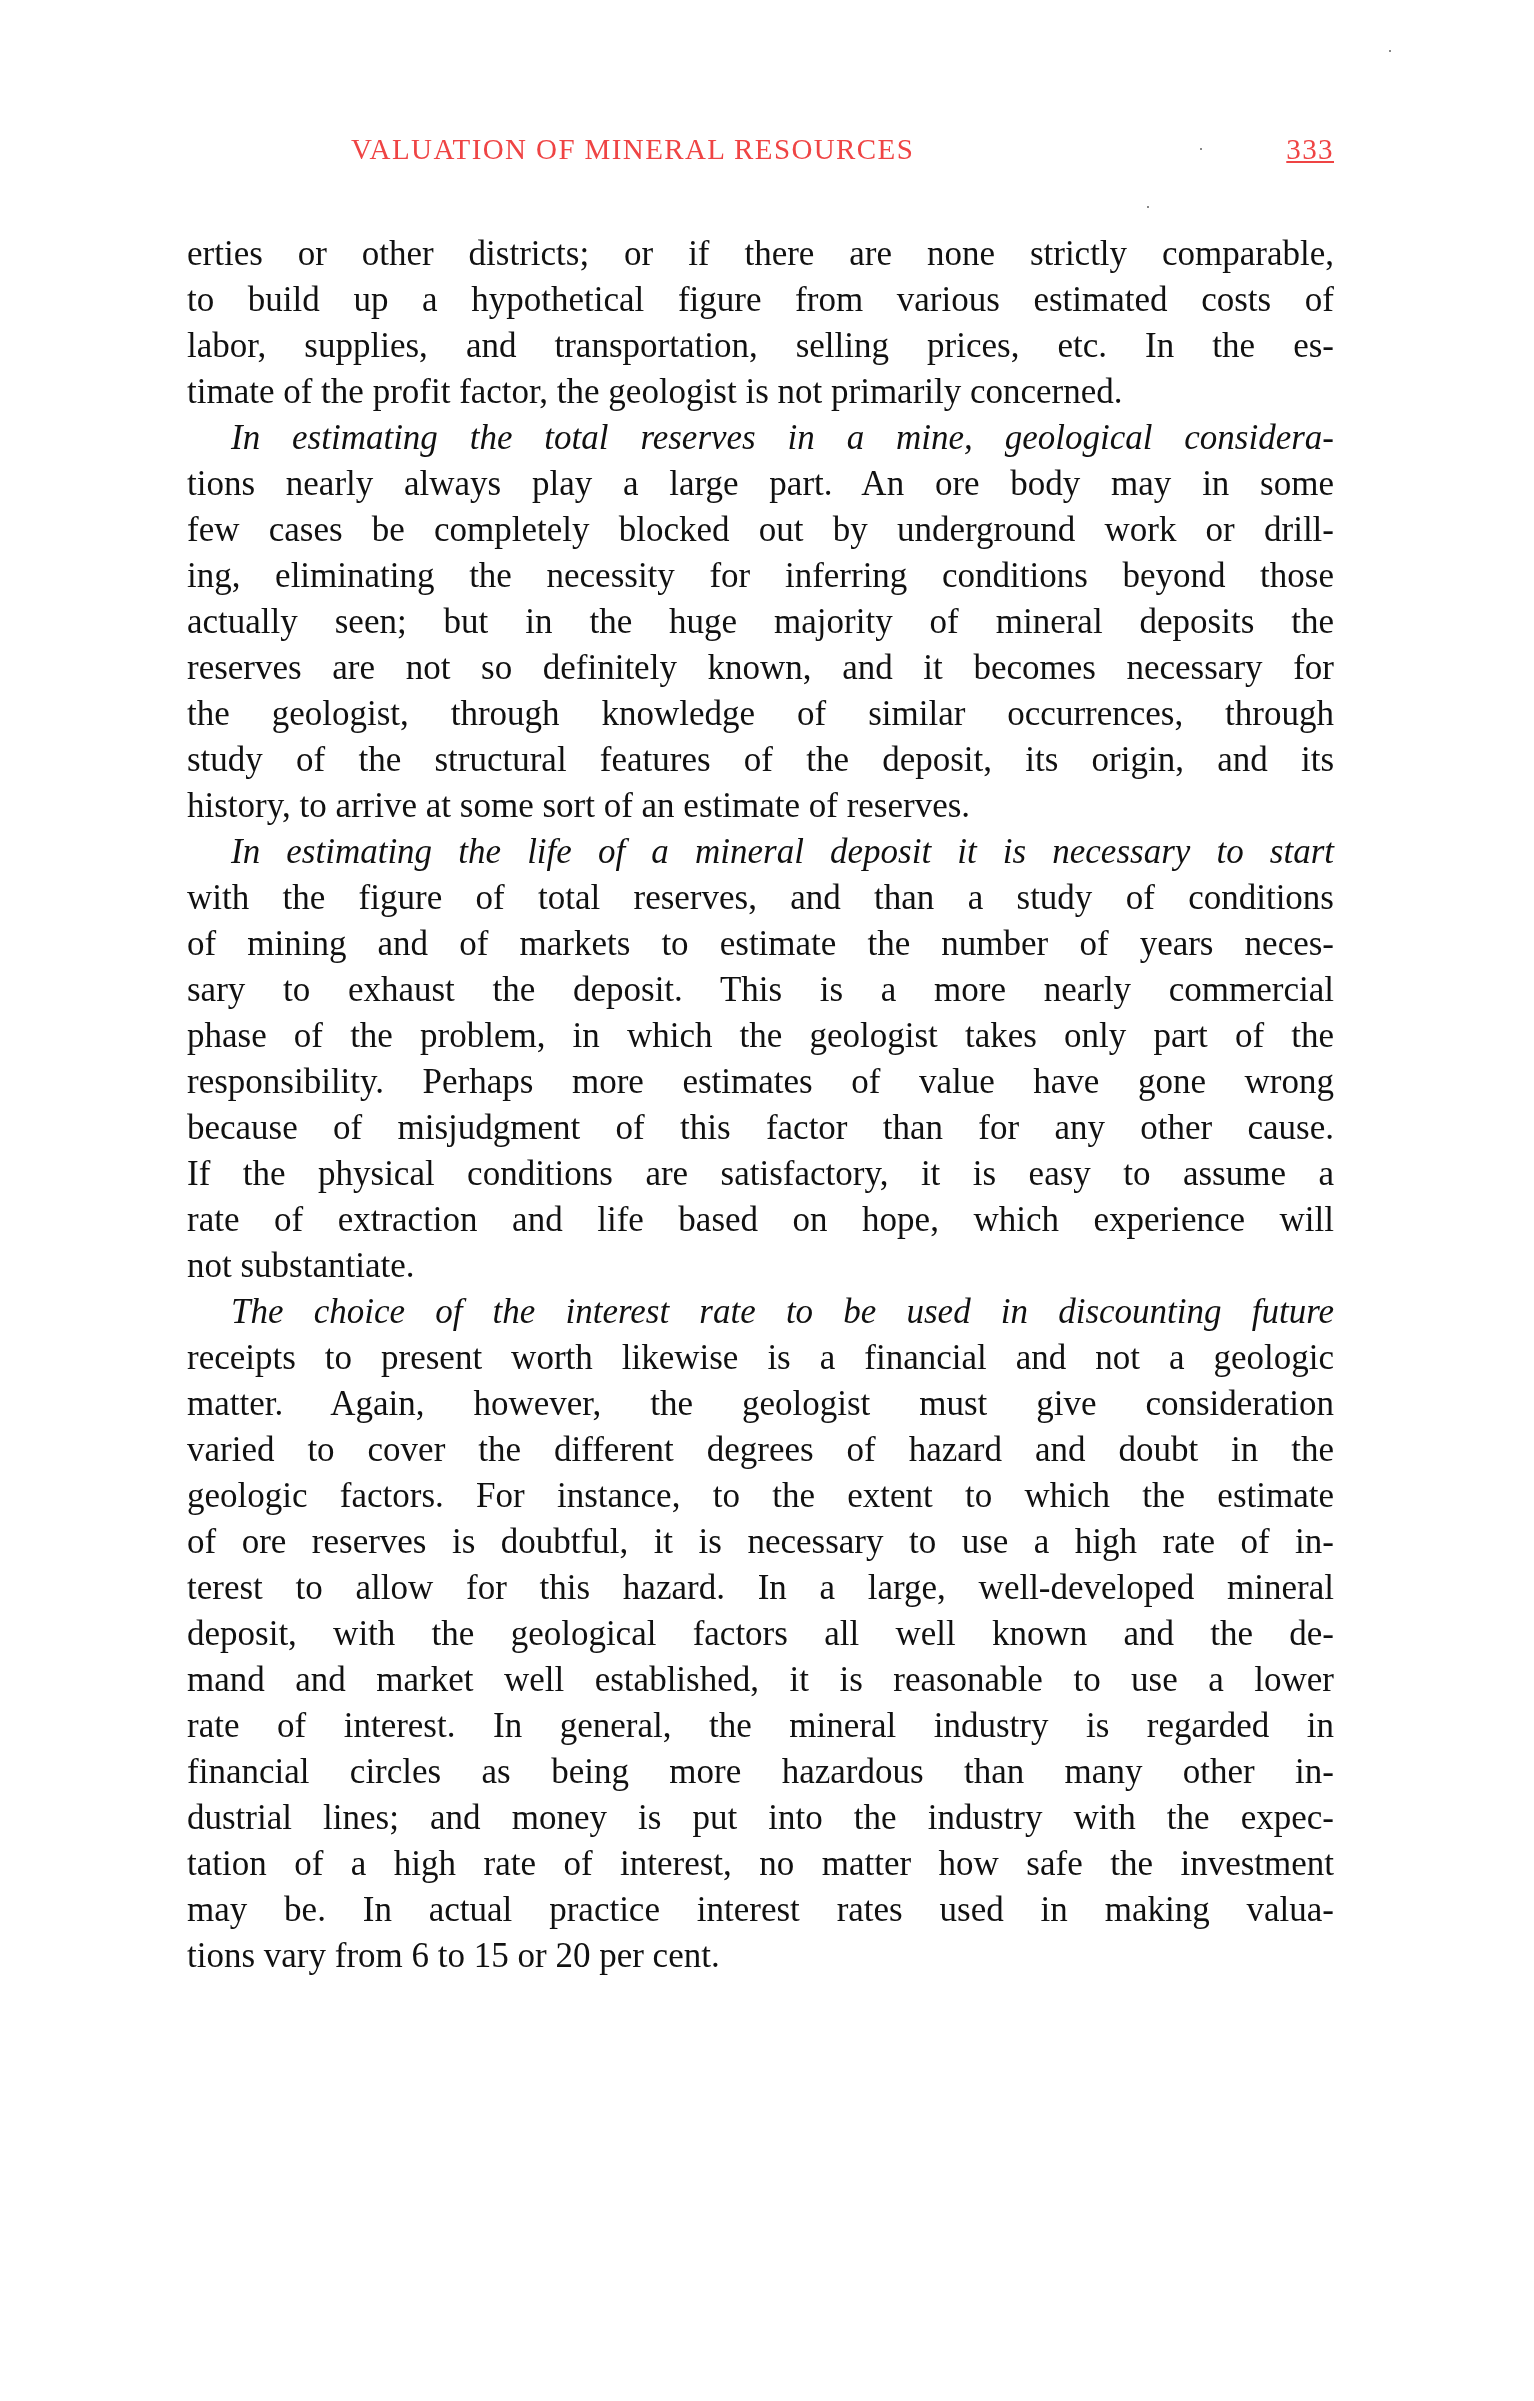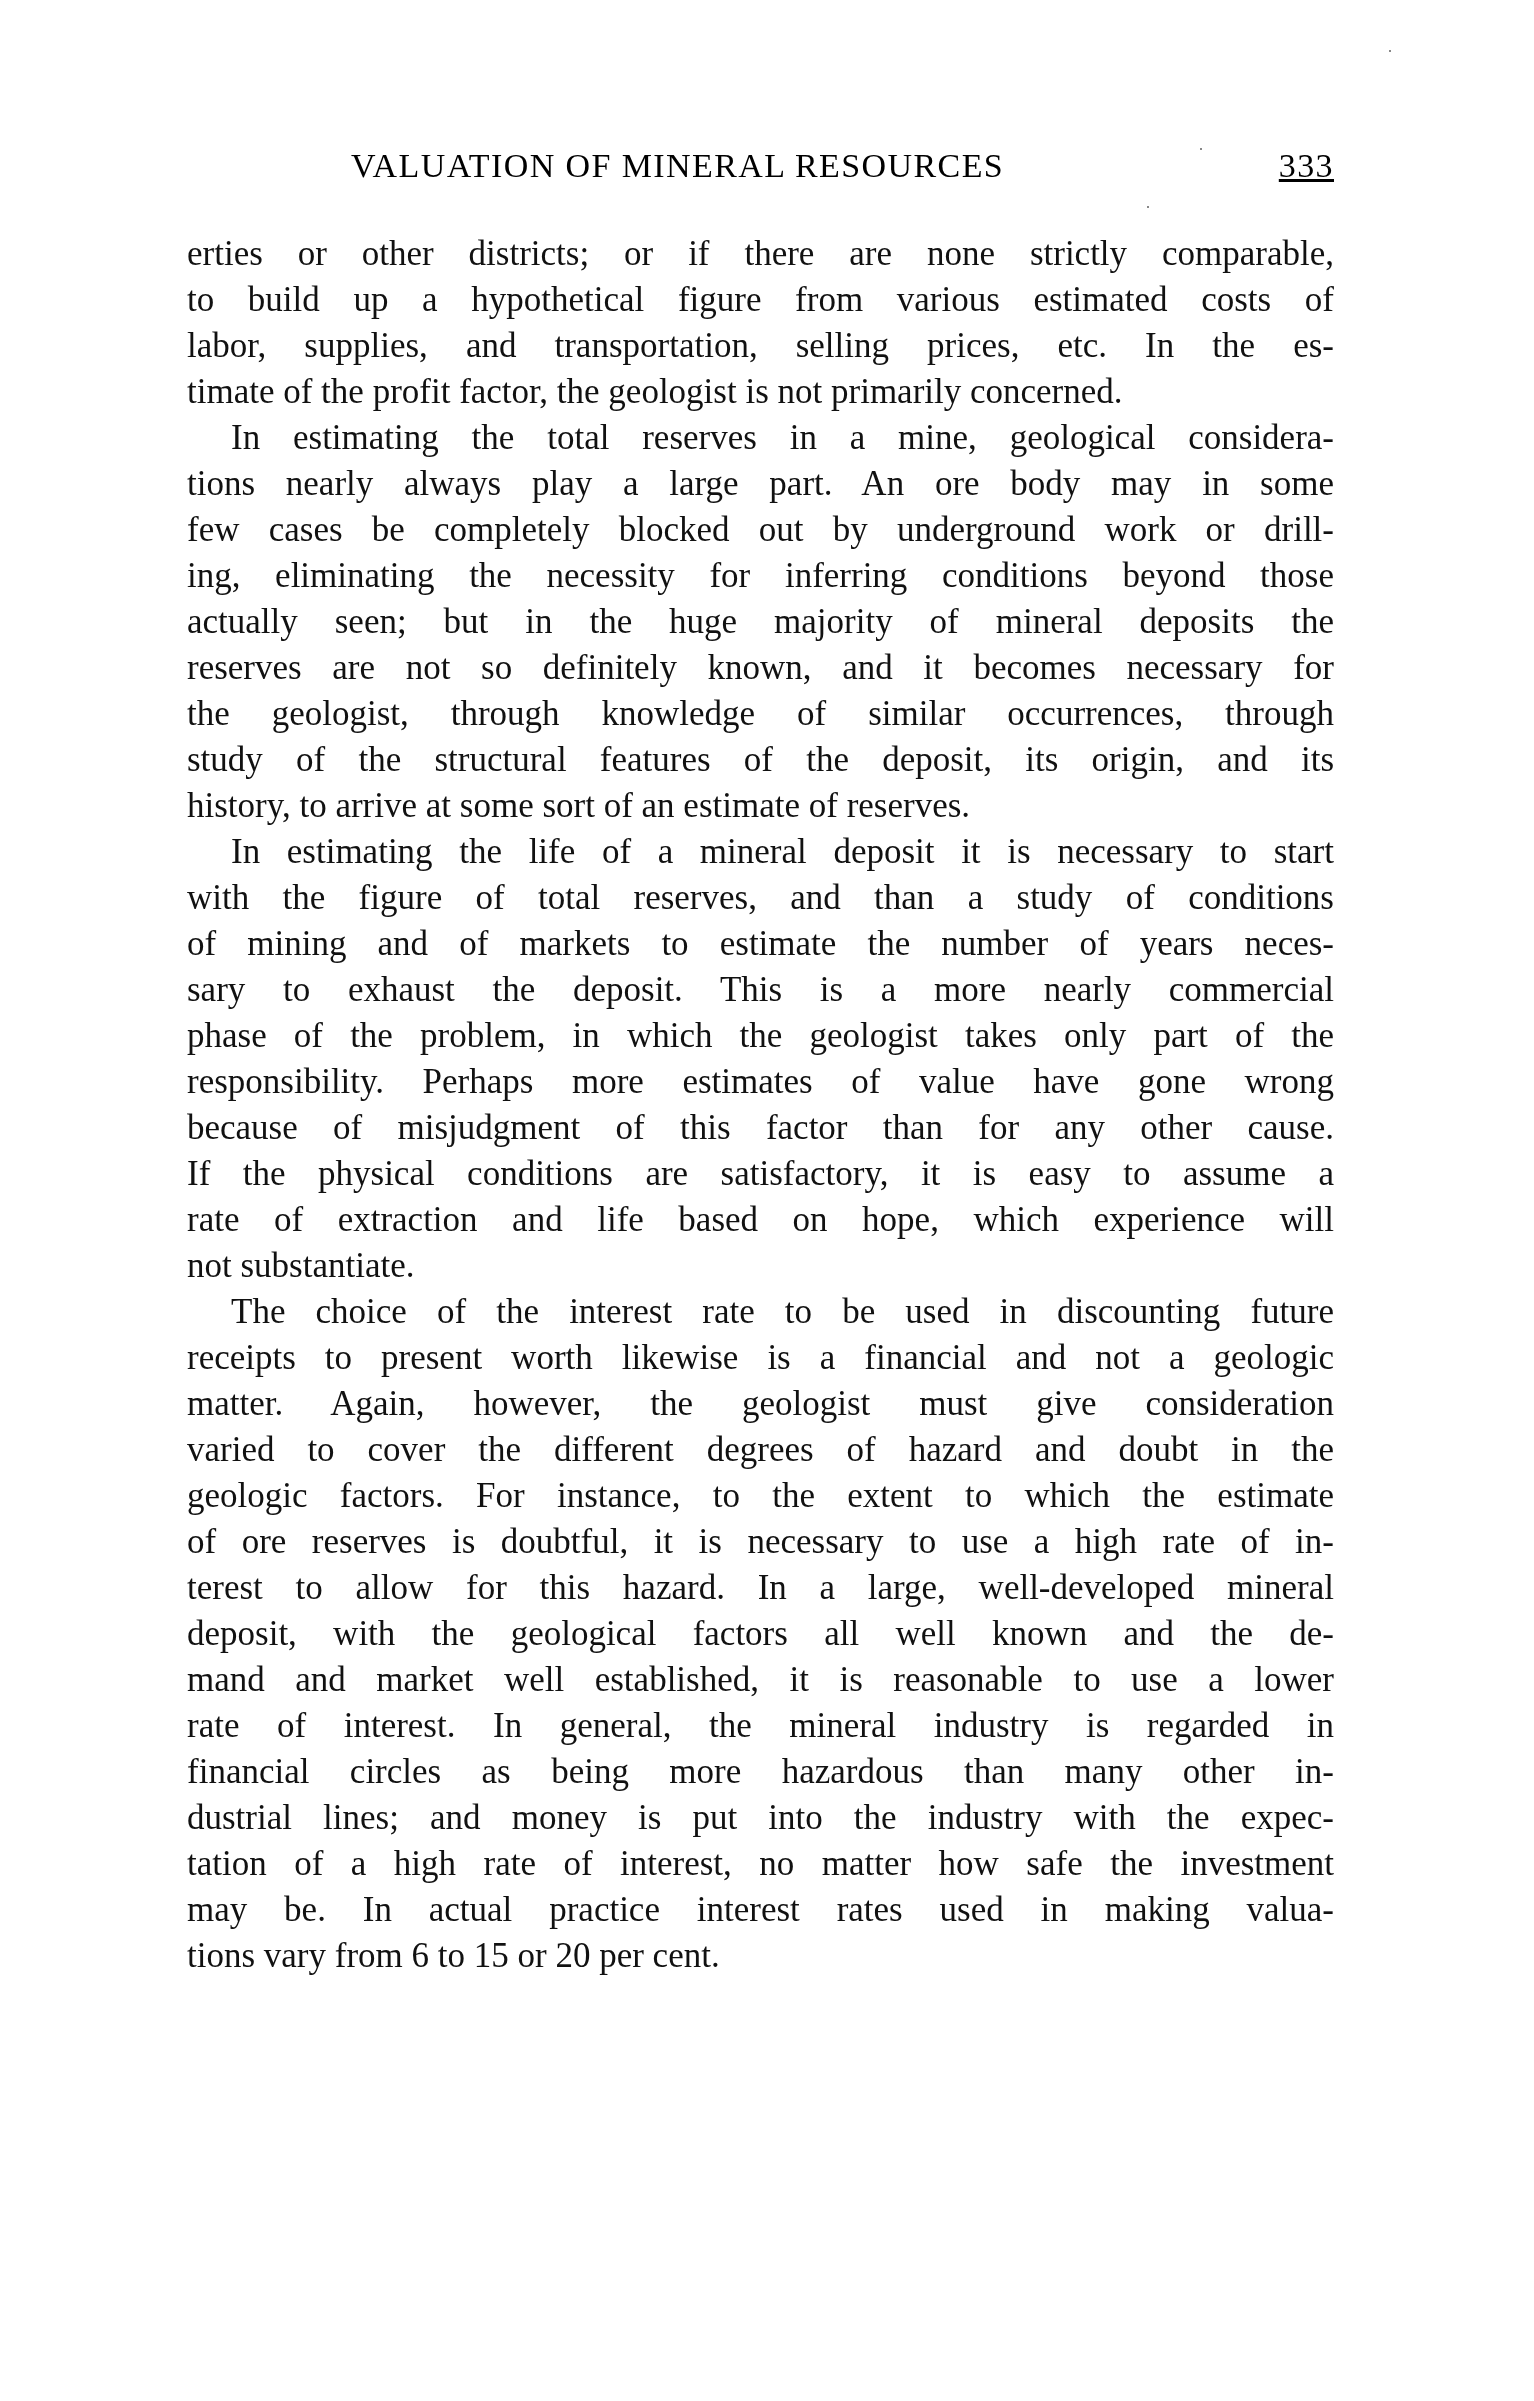--- a/index.html
+++ b/index.html
@@ -1,32 +1,32 @@
 <!DOCTYPE html>
 <html><head>
 <meta charset="utf-8">
 <style>
   html, body { margin: 0; padding: 0; background: #ffffff; }
   body { width: 1534px; height: 2401px; position: relative; overflow: hidden; }
   .page { position: absolute; left: 0; top: 0; width: 1534px; height: 2401px; background: #ffffff; }
   .running-head {
-    position: absolute; left: 187px; top: 147px; width: 1147px; height: 48px;
+    position: absolute; left: 187px; top: 133px; width: 1147px; height: 48px;
     font-family: "Liberation Serif", "DejaVu Serif", serif;
-    font-size: 34px; color: #000000; letter-spacing: 1.4px;
+    font-size: 29px; color: #ef4444; letter-spacing: 1.4px;
   }
   .running-head .title { position: absolute; left: 164px; top: 0; }
   .running-head .pageno { position: absolute; right: 0; top: 0; text-decoration: underline; }
   .body-text {
     position: absolute; left: 187px; top: 231px; width: 1147px;
     font-family: "Liberation Serif", "DejaVu Serif", serif;
     font-size: 35px; line-height: 46px; color: #111;
   }
   .line { display: block; white-space: nowrap; text-align: justify; text-align-last: justify; height: 46px; }
   .line.last { text-align-last: left; }
-  .line.indent { padding-left: 44px; }
+  .line.indent { padding-left: 44px; font-style: italic; }
   .speck { position: absolute; width: 1.9px; height: 1.9px; background: #888; }
 </style>
 </head>
 <body>
 
 <div class="page">
   <div class="running-head">
     <span class="title">VALUATION OF MINERAL RESOURCES</span>
     <span class="pageno">333</span>
   </div>

